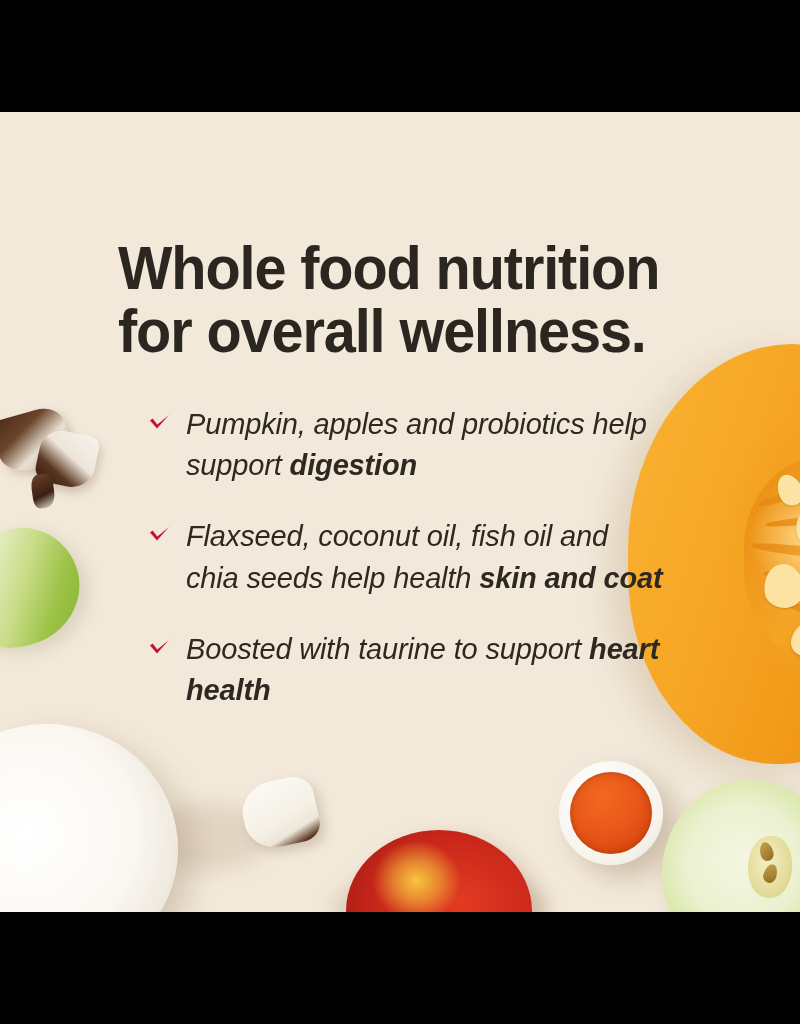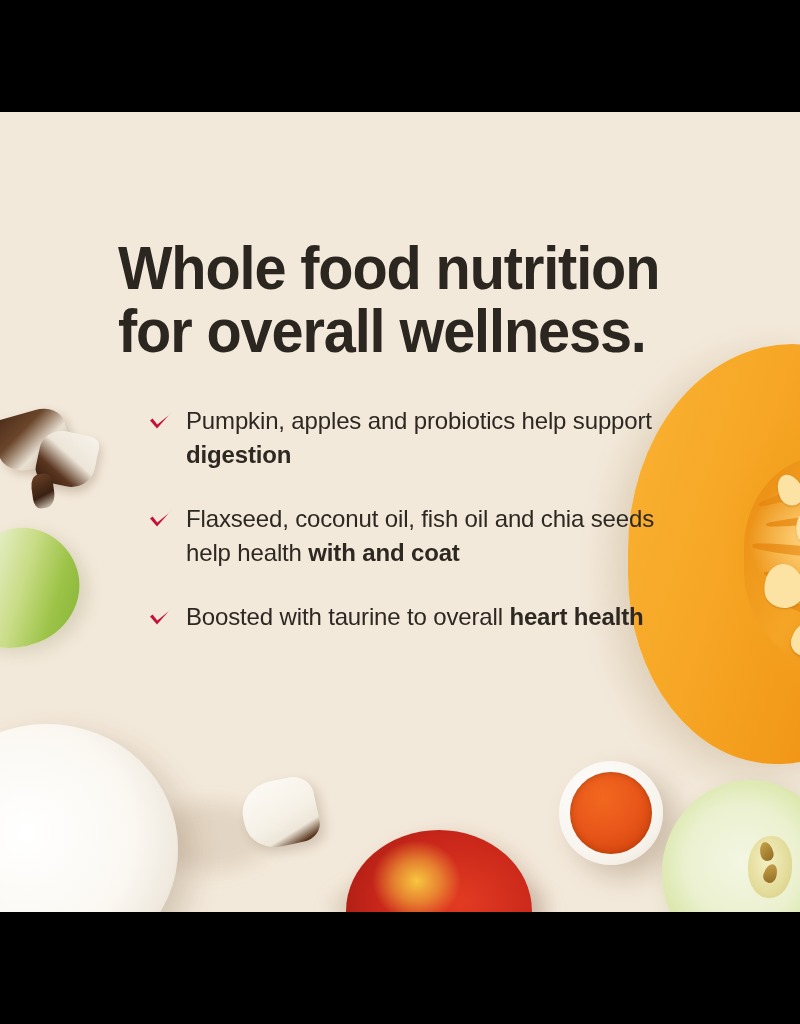--- a/index.html
+++ b/index.html
@@ -67,23 +67,24 @@
     left: 148px;
     top: 292px;
     width: 520px;
     z-index: 20;
   }
   .bullet {
     position: relative;
     padding-left: 38px;
     margin-bottom: 30px;
     color: #2E2822;
-    font-size: 24px;
+    font-size: 29px;
     line-height: 1.42;
     letter-spacing: -0.15px;
+    font-style: italic;
   }
   .bullet:last-child { margin-bottom: 0; }
   .check {
     position: absolute;
     left: 0;
     top: 6px;
     width: 26px;
     height: 22px;
   }
   .bullet b { font-weight: bold; }
@@ -323,26 +324,26 @@
         <svg class="check" viewBox="0 0 26 22">
           <path d="M2 10.5 L9 18.5 L24 1.5 L21 5 L9.3 14.4 L4.6 8.6 Z" fill="#C2123C"></path>
         </svg>
         <span>Pumpkin, apples and probiotics help support </span><b>digestion</b>
       </li>
 
       <li class="bullet">
         <svg class="check" viewBox="0 0 26 22">
           <path d="M2 10.5 L9 18.5 L24 1.5 L21 5 L9.3 14.4 L4.6 8.6 Z" fill="#C2123C"></path>
         </svg>
-        <span>Flaxseed, coconut oil, fish oil and chia seeds help health </span><b>with and coat</b>
+        <span>Flaxseed, coconut oil, fish oil and chia seeds help health </span><b>skin and coat</b>
       </li>
 
       <li class="bullet">
         <svg class="check" viewBox="0 0 26 22">
           <path d="M2 10.5 L9 18.5 L24 1.5 L21 5 L9.3 14.4 L4.6 8.6 Z" fill="#C2123C"></path>
         </svg>
-        <span>Boosted with taurine to overall </span><b>heart health</b>
+        <span>Boosted with taurine to support </span><b>heart health</b>
       </li>
 
     </ul>
 
   </div>
 </div>
 
 </body></html>

